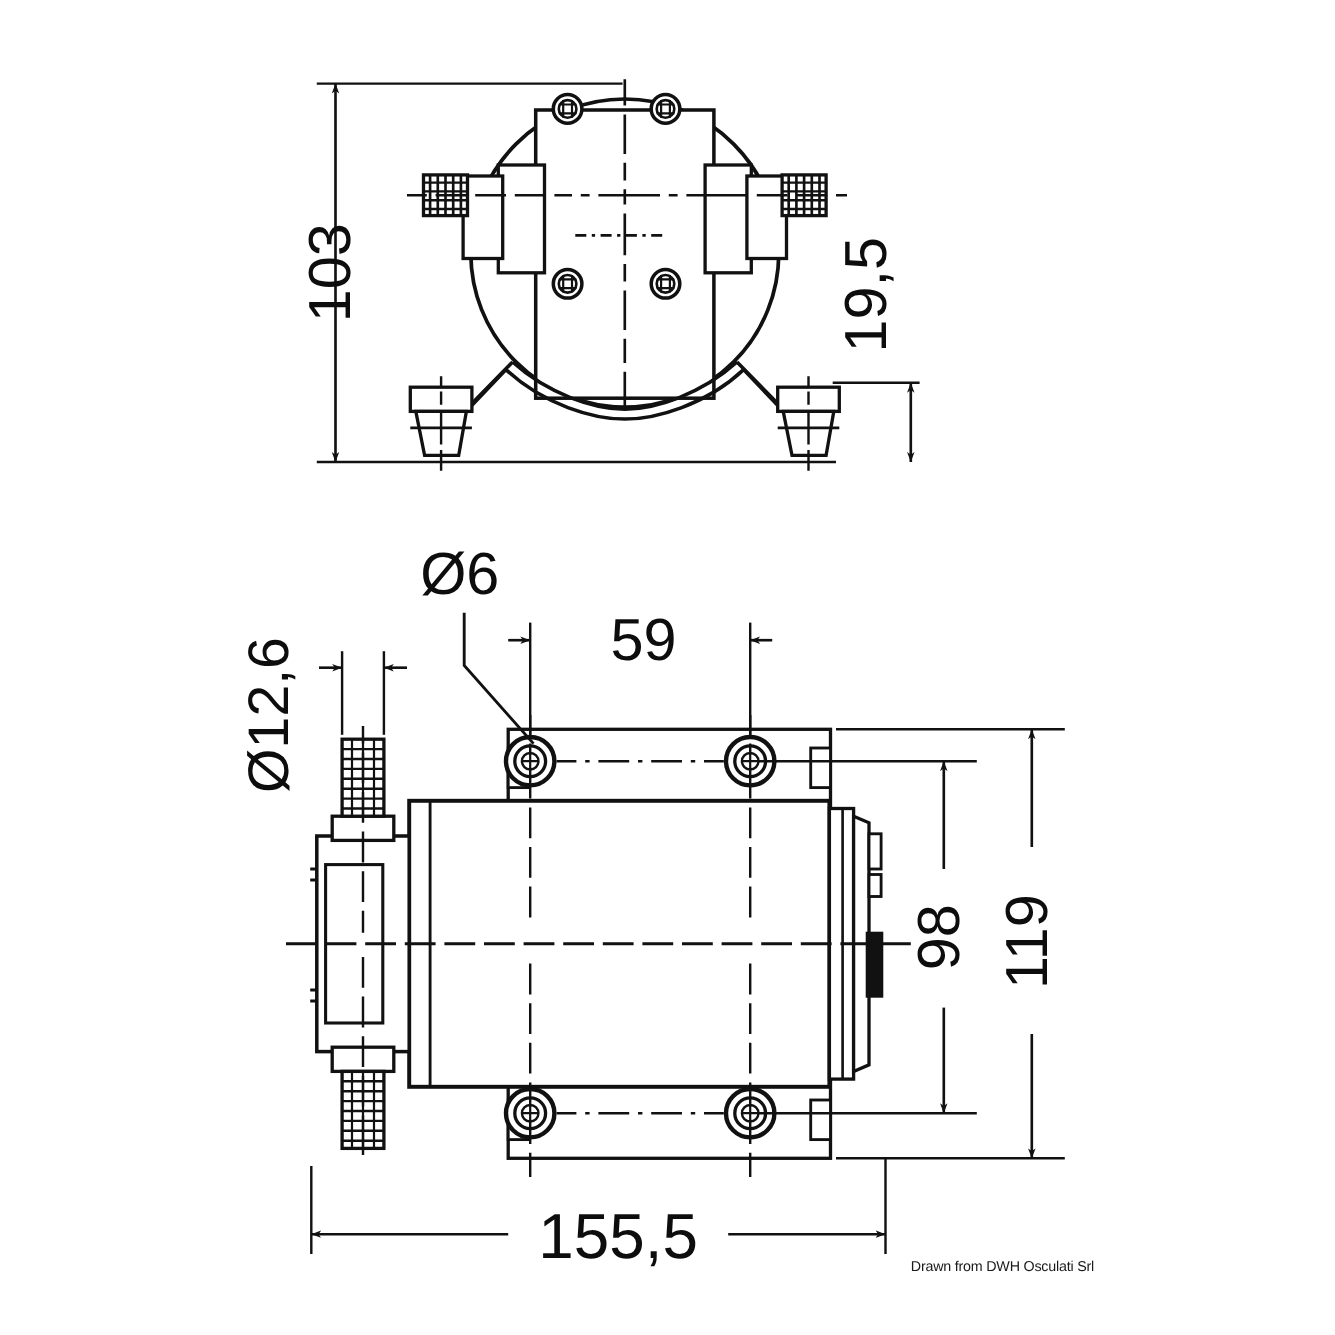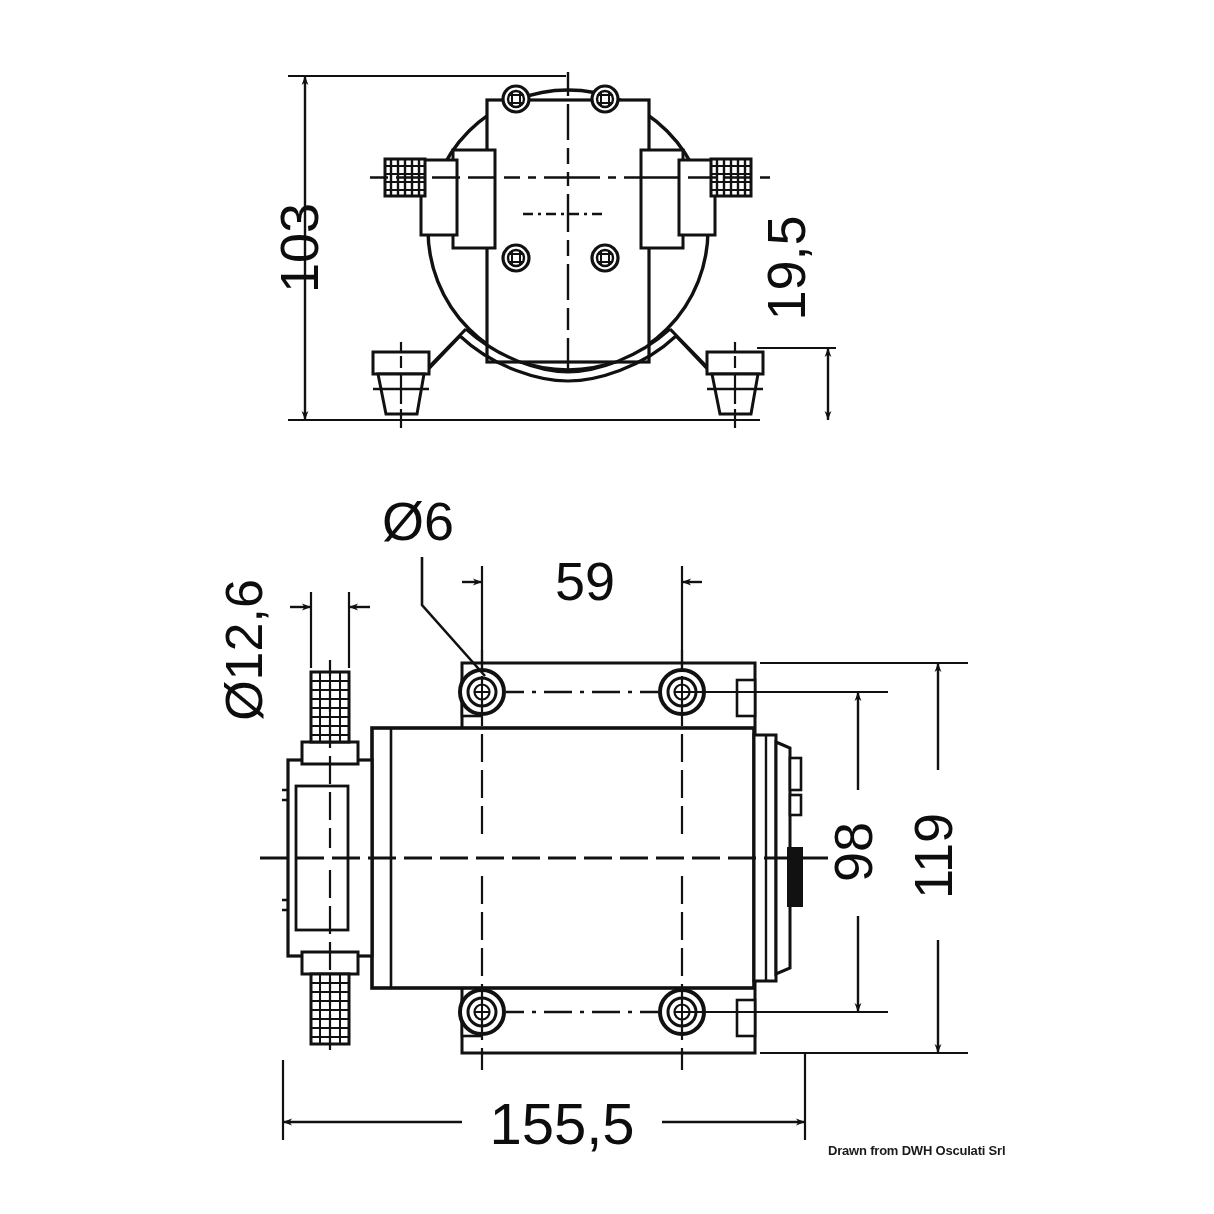--- a/index.html
+++ b/index.html
@@ -3,21 +3,21 @@
 <meta charset="utf-8">
 <style>
   html,body{margin:0;padding:0;background:#ffffff;}
   body{width:1214px;height:1214px;overflow:hidden;font-family:"Liberation Sans",sans-serif;}
   #stage{position:relative;width:1214px;height:1214px;background:#fff;}
   svg.dwg{position:absolute;left:0;top:0;width:1214px;height:1214px;}
   .credit{
     position:absolute;
     font-family:"Liberation Sans",sans-serif;
     font-size:13px;
-    font-weight:bold;
+    font-weight:normal;
     color:#1a1a1a;
     letter-spacing:-0.2px;
     white-space:nowrap;
   }
   text.dim{
     font-family:"Liberation Sans",sans-serif;
     fill:#0d0d0d;
     font-weight:normal;
   }
 </style>

